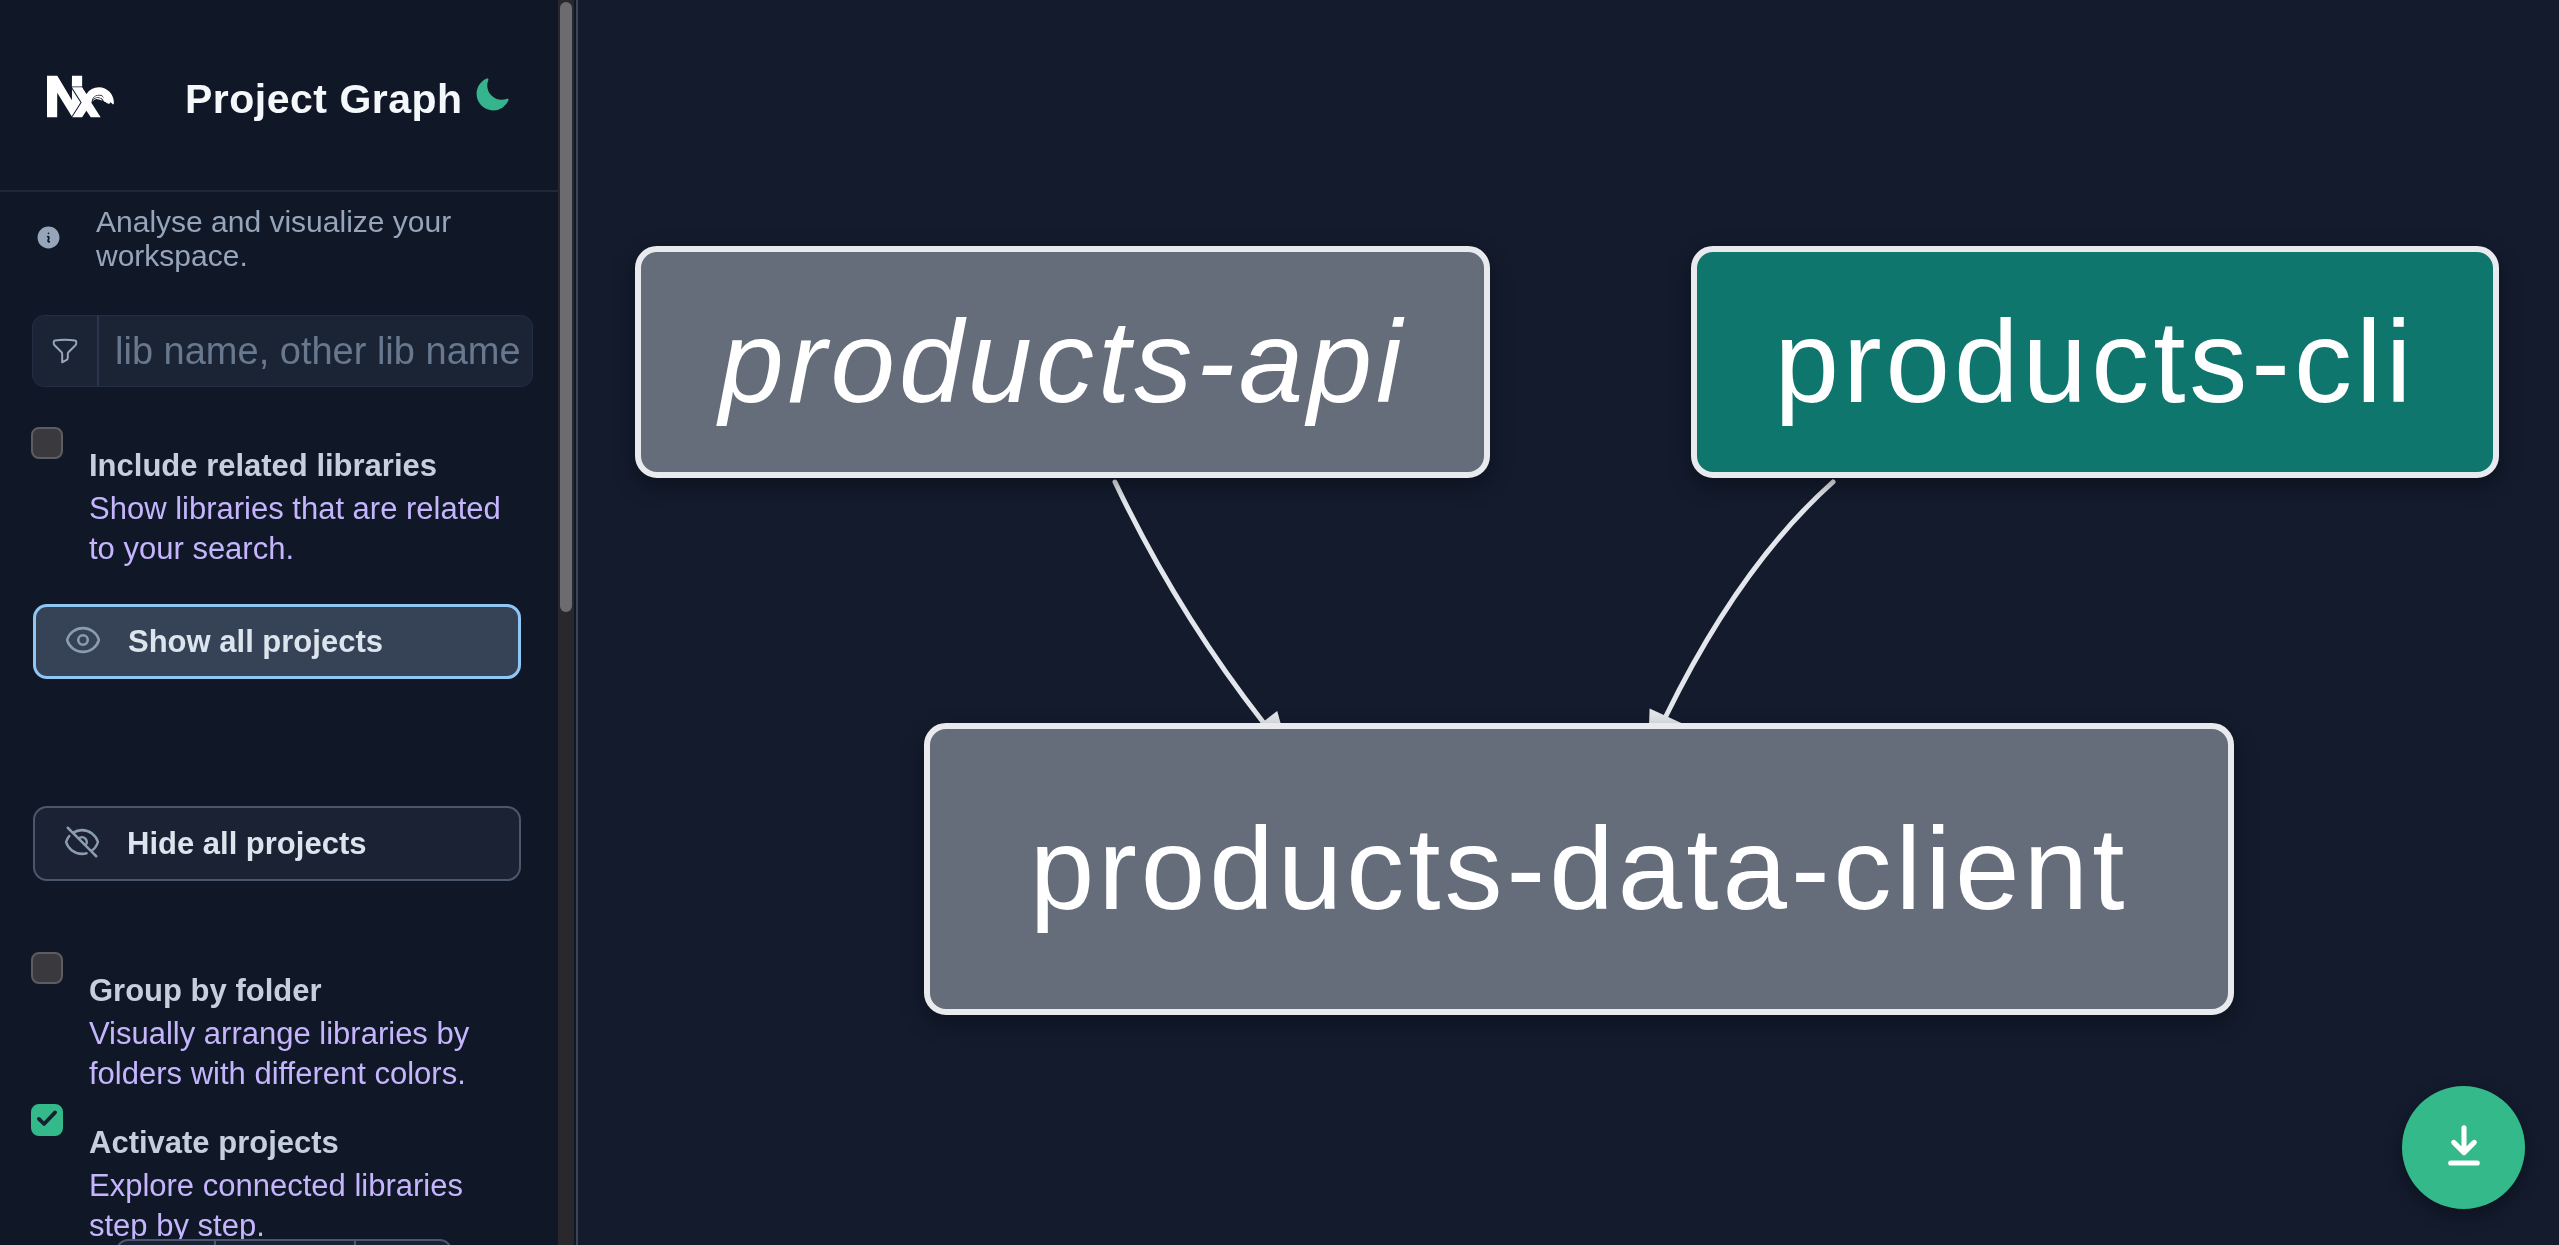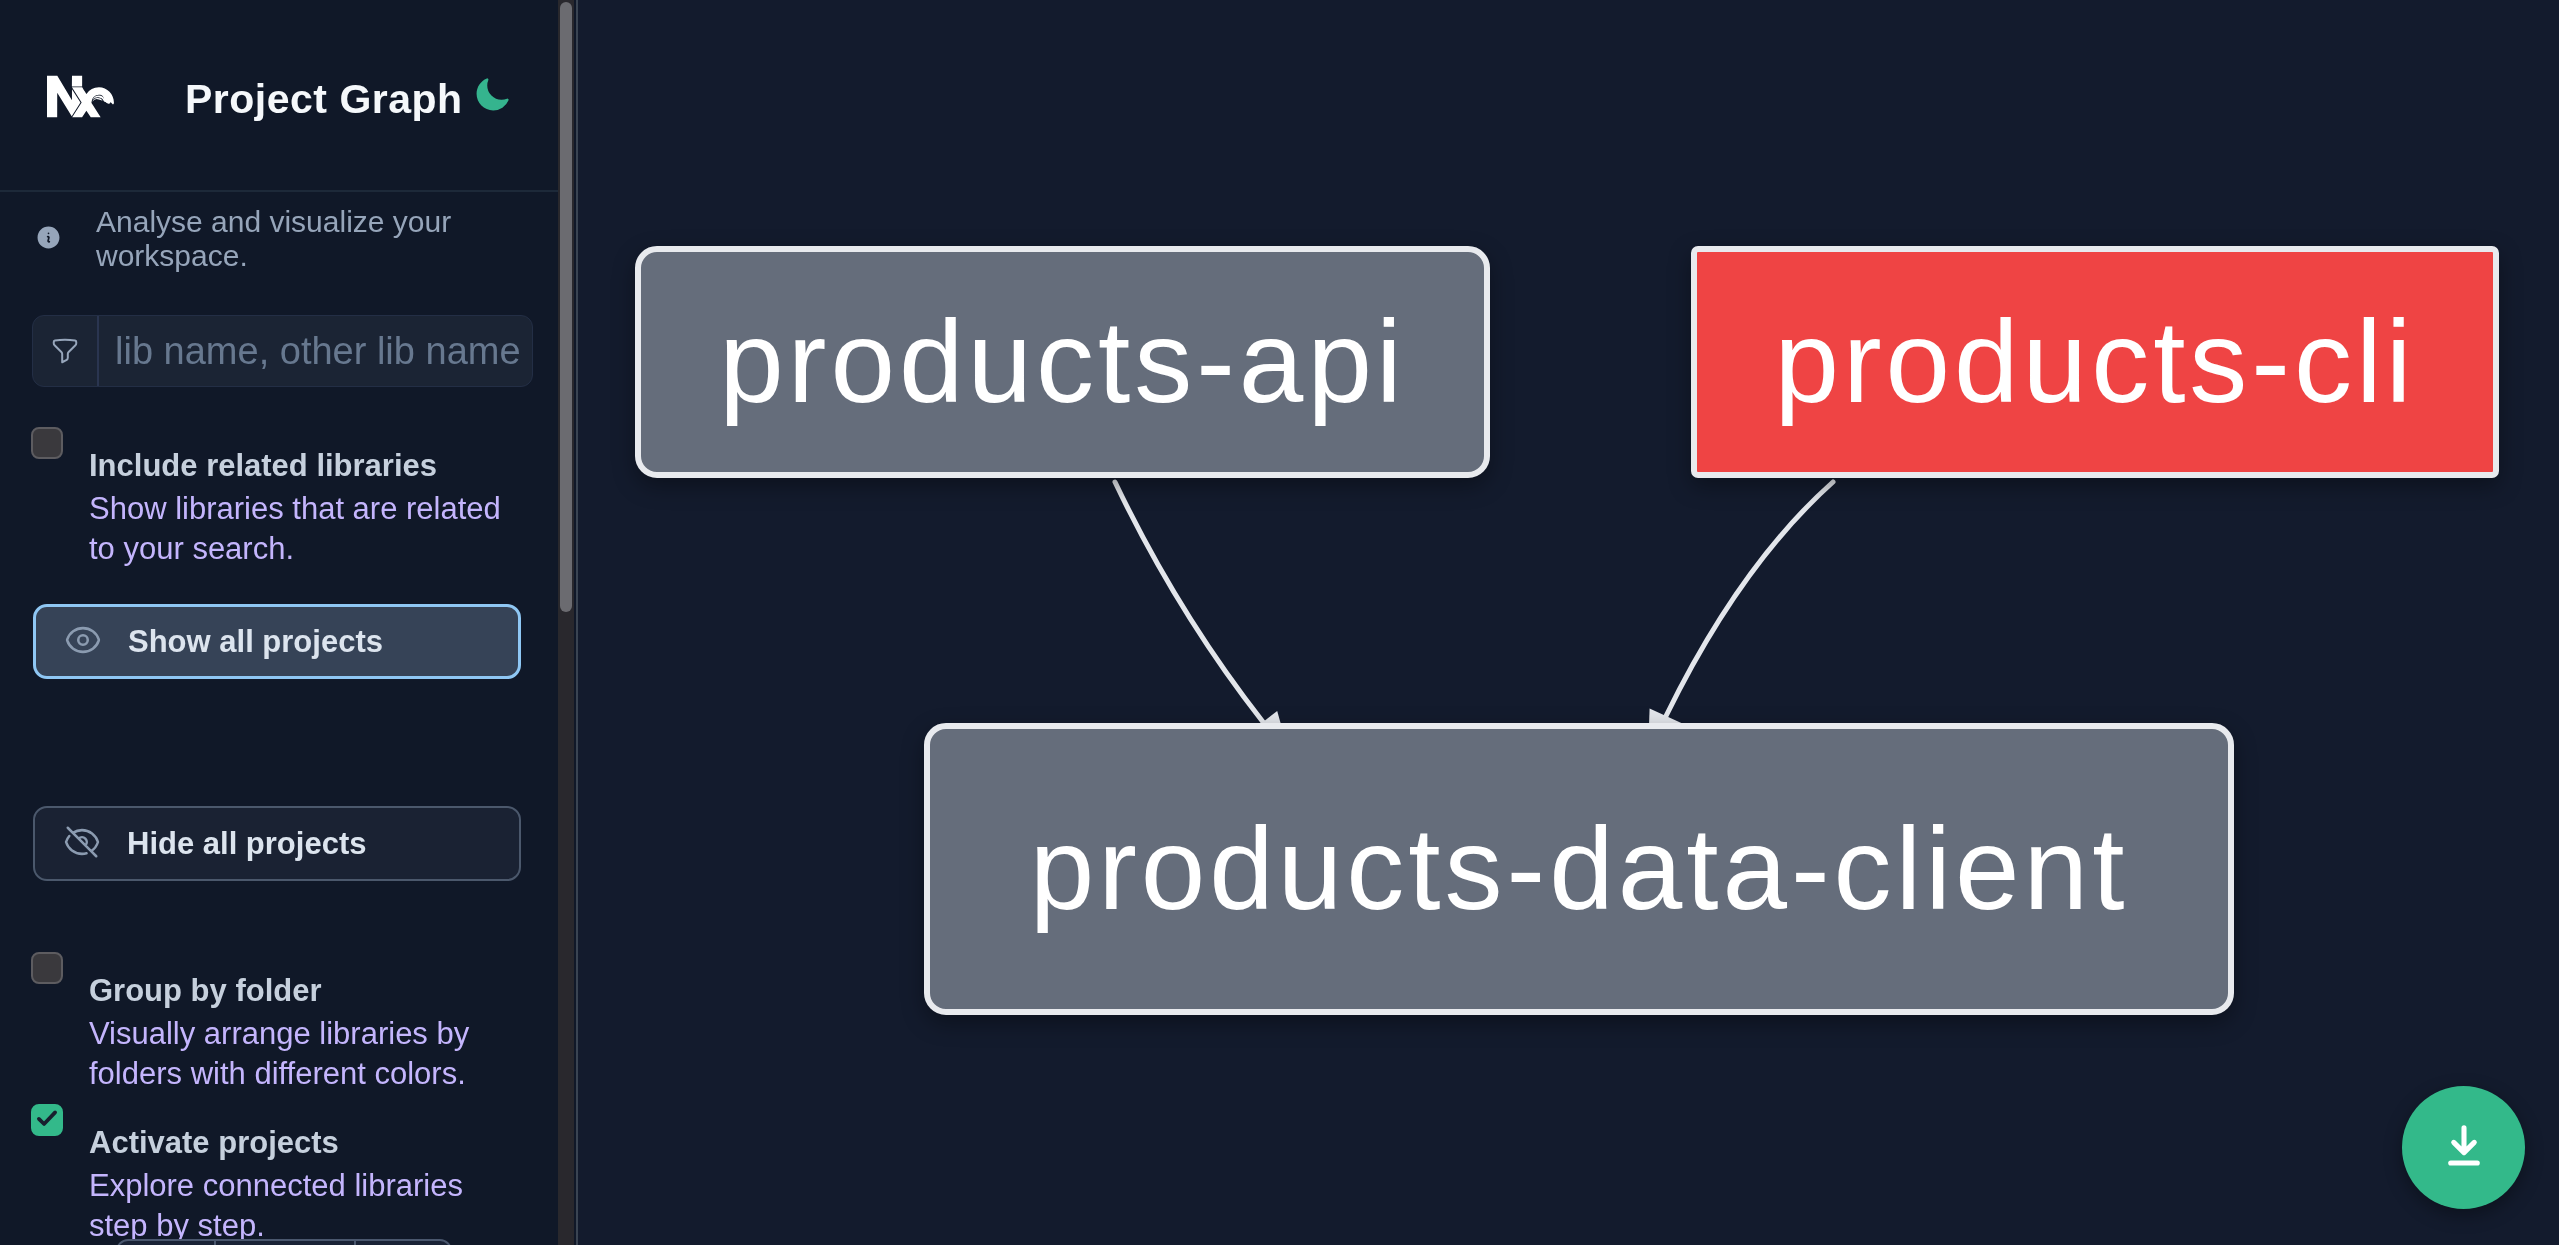--- a/index.html
+++ b/index.html
@@ -70,22 +70,22 @@
   
   .canvas { position:absolute; left:580px; top:0; width:1979px; height:1245px; background:#131b2d; }
   .edges { position:absolute; inset:0; pointer-events:none; }
 
   .graph-node { position:absolute; border-radius:22px; border:6px solid #e8eaee;
                 display:flex; align-items:center; justify-content:center; cursor:pointer;
                 box-shadow:0 8px 22px rgba(0,0,0,.35); }
   .graph-node .node-label { font-size:116px; font-weight:400; color:#ffffff;
                             letter-spacing:4px; white-space:nowrap; }
   .graph-node.normal   { background:#656d7b; }
-  .graph-node.affected { background:#ef4444;border-radius:7px; }
-  .node-api  { left:55px;   top:246px; width:855px;  height:232px; }
+  .graph-node.affected { background:#0f766e; }
+  .node-api  { left:55px;   top:246px; width:855px;  height:232px;font-style:italic; }
   .node-cli  { left:1111px; top:246px; width:808px;  height:232px; }
   .node-data { left:344px;  top:723px; width:1310px; height:292px; }
 
   .download-btn { position:absolute; left:1822px; top:1086px; width:123px; height:123px;
                   border-radius:50%; background:#33b98a; border:none; cursor:pointer;
                   display:flex; align-items:center; justify-content:center;
                   box-shadow:0 6px 18px rgba(0,0,0,.35); }
   .download-btn svg { width:58px; height:58px; }
 </style>
 </head>

